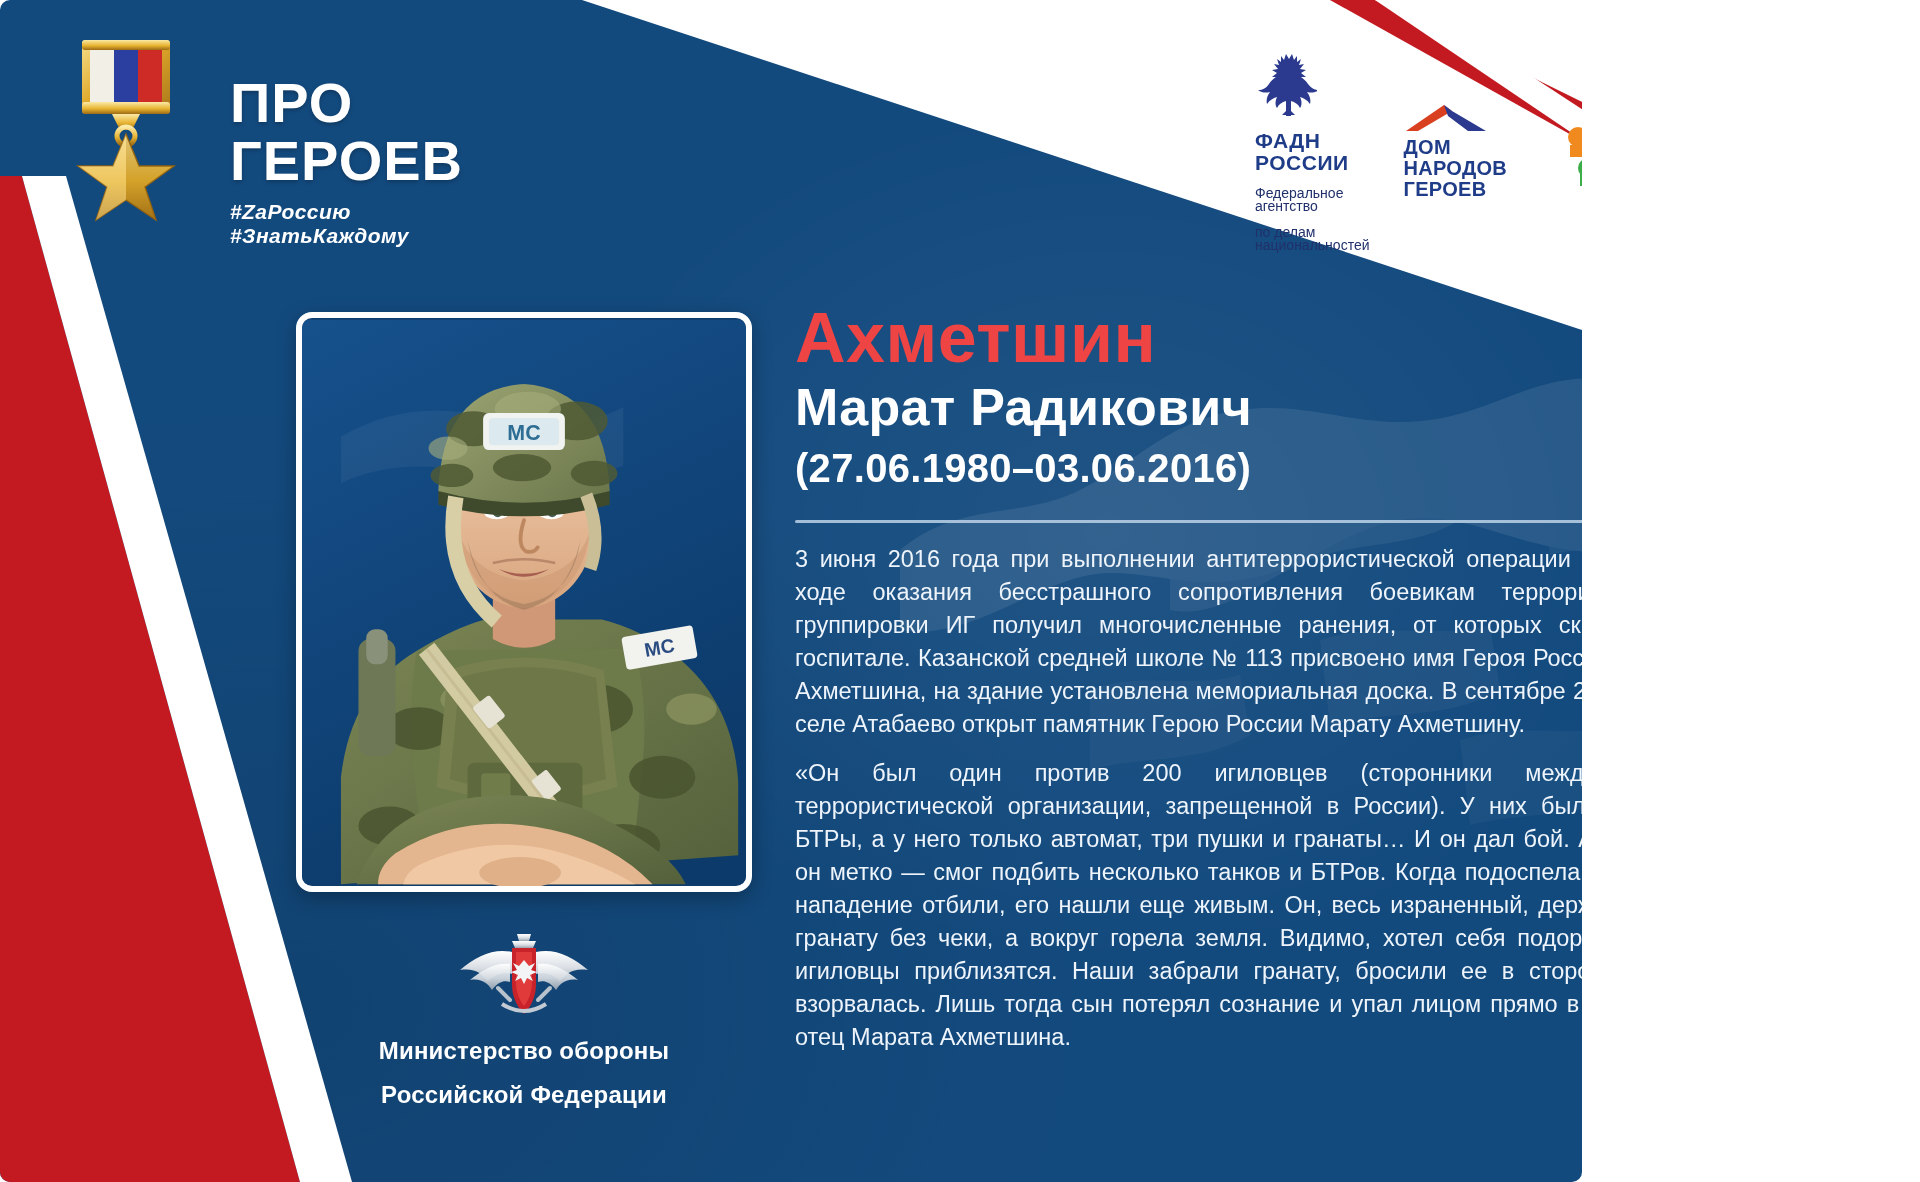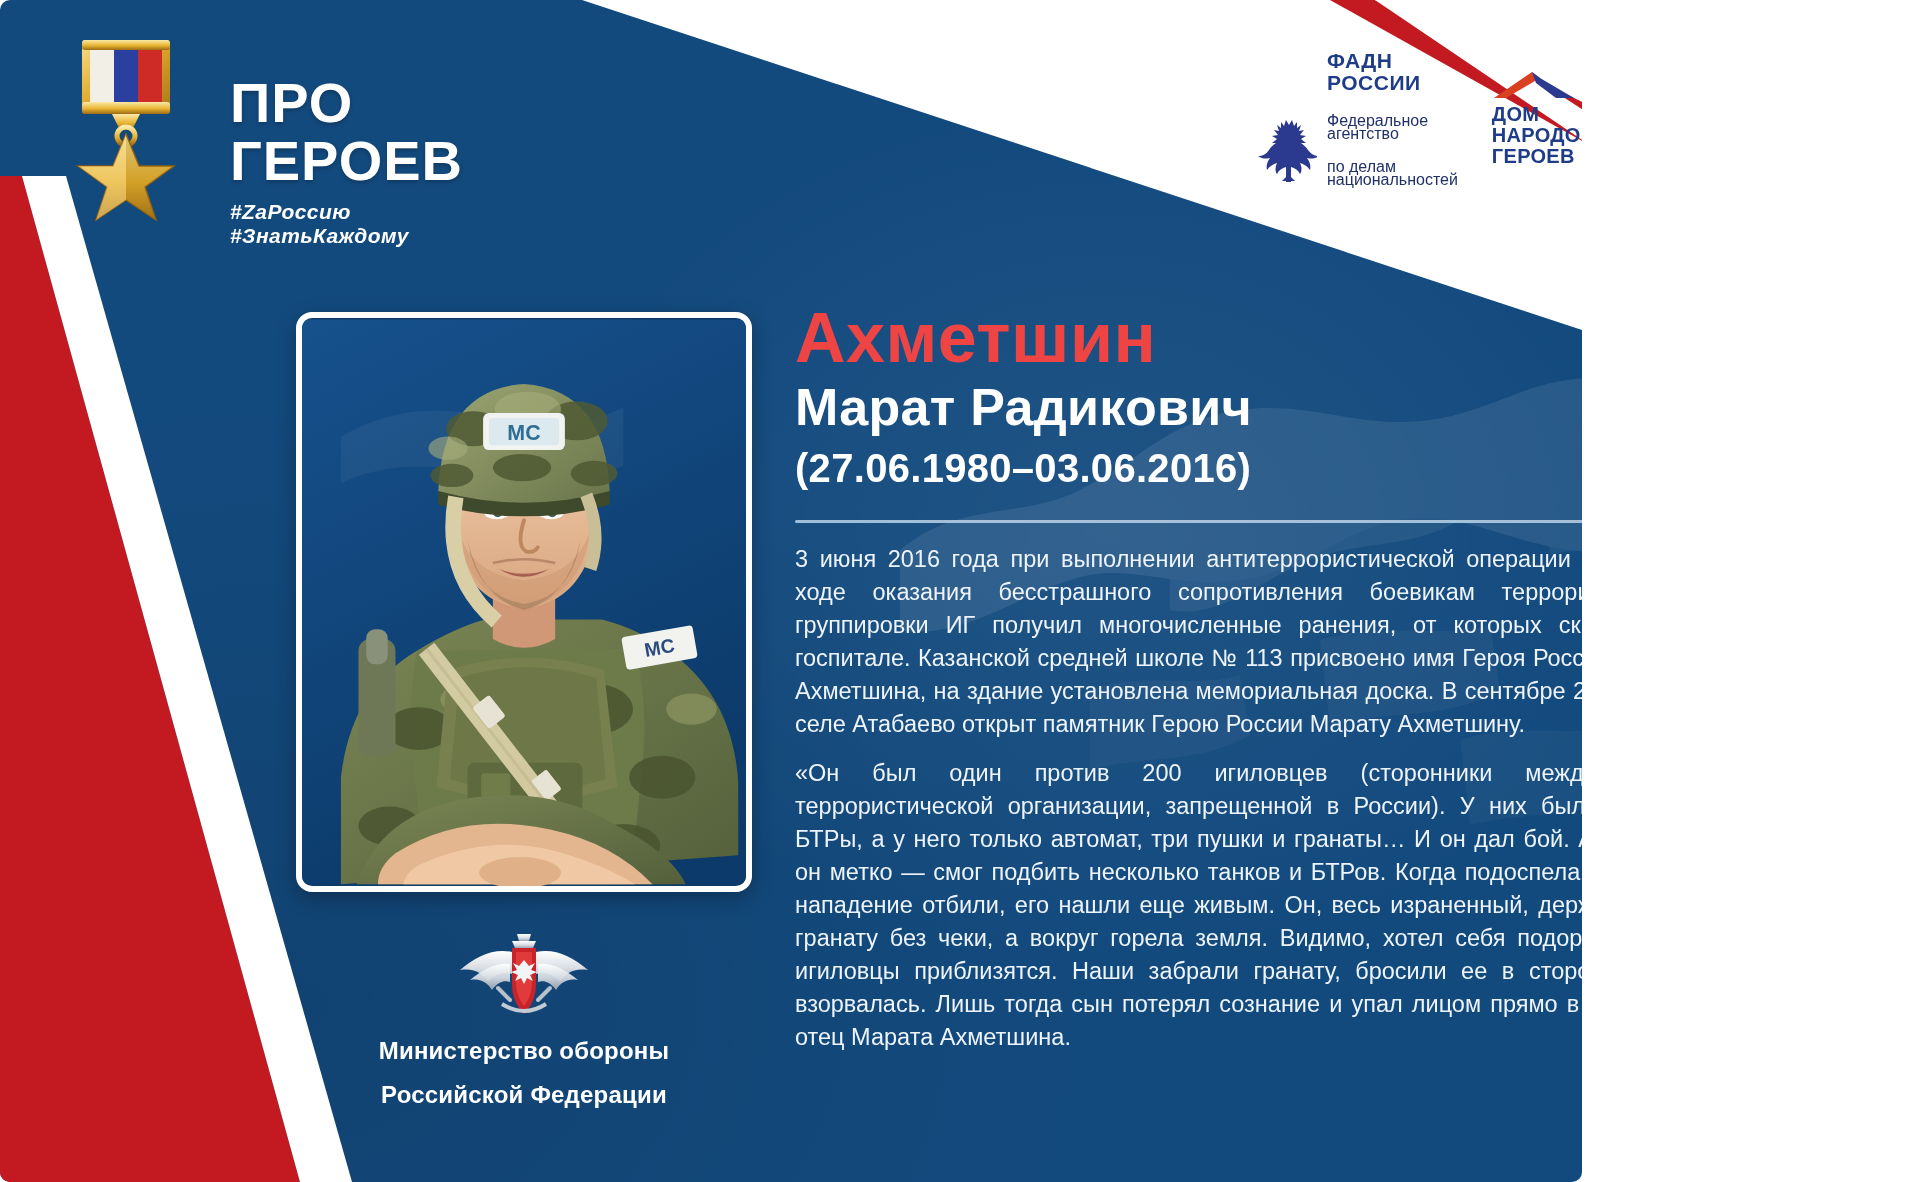--- a/index.html
+++ b/index.html
@@ -89,23 +89,23 @@
   .brand-tags{
     margin-top:10px;color:#ffffff;font-style:italic;font-weight:bold;
     font-size:21px;letter-spacing:.4px;
   }
 
   
   .partners{
     position:absolute;left:1255px;top:50px;
     display:flex;align-items:center;gap:34px;
   }
-  .logo-fadn{display:flex;align-items:flex-end;gap:10px;}
+  .logo-fadn{display:flex;align-items:flex-start;gap:10px;flex-direction:column;}
   .fadn-txt-main{color:#1F3C88;font-weight:bold;font-size:21px;letter-spacing:.5px;line-height:22px;}
-  .fadn-txt-sub{color:#20306b;font-size:16px;line-height:13px;margin-top:20px;}
+  .fadn-txt-sub{color:#20306b;font-size:14px;line-height:13px;margin-top:13px;}
   .logo-dom{text-align:left;}
   .dom-txt{color:#1F3C88;font-weight:bold;font-size:20px;line-height:21px;letter-spacing:.3px;}
   .logo-act{display:flex;align-items:center;}
   .act-txt{color:#1F5FB0;font-weight:bold;font-size:15px;letter-spacing:.5px;}
 
   
   .portrait{
     position:absolute;left:296px;top:312px;width:456px;height:580px;
     background:#0e3c6b;
     border:6px solid #ffffff;border-radius:16px;

